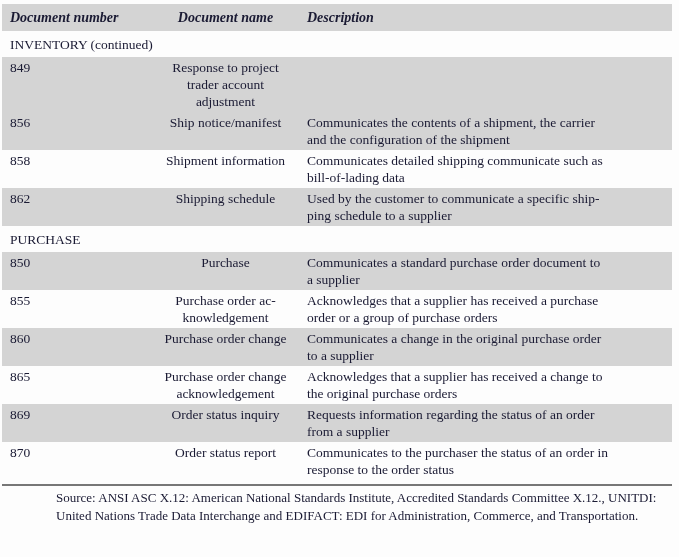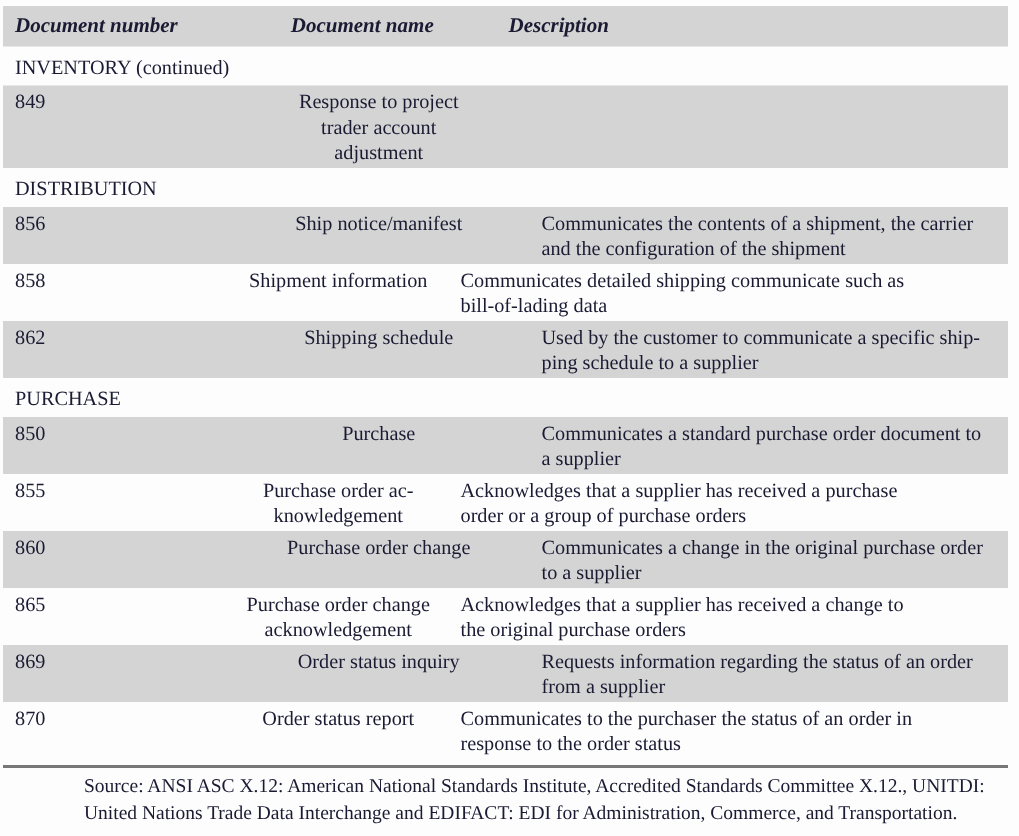--- a/index.html
+++ b/index.html
@@ -24,34 +24,33 @@
   }
   .tbl{margin:0 7px 0 2px;}
   .row{display:flex;align-items:flex-start;}
   .row.header{
     background:var(--shade);
     font-weight:bold;
     font-style:italic;
     font-size:14px;
     line-height:17px;
     padding:5px 0;
-    gap:16px;
   }
   .row.section{
     font-size:13.5px;
     line-height:17px;
     padding:5px 0 4px;
     align-items:flex-end;
   }
   .row.data{
     font-size:13.5px;
     line-height:17px;
     padding:2px 0;
   }
-  .row.data.shaded{background:var(--shade);gap:27px;}
+  .row.data.shaded{background:var(--shade);}
   .c1{width:142px;flex:none;padding-left:8px;box-sizing:border-box;}
   .c2{width:163px;flex:none;text-align:center;}
   .c3{flex:1;padding-right:4px;}
   .section-label{padding-left:8px;}
   .pre{white-space:pre-line;}
   .rule{
     height:2px;
     background:var(--rule);
     margin:4px 0 0 0;
   }
@@ -80,23 +79,20 @@
     <div class="section-label">INVENTORY (continued)</div>
   </div>
 
   <div class="row data shaded">
     <div class="c1">849</div>
     <div class="c2 pre">Response to project
 trader account
 adjustment</div>
   </div>
 
-  <div class="row section">
-    <div class="section-label">DISTRIBUTION</div>
-  </div>
 
   <div class="row data shaded">
     <div class="c1">856</div>
     <div class="c2 pre">Ship notice/manifest</div>
     <div class="c3 pre">Communicates the contents of a shipment, the carrier
 and the configuration of the shipment</div>
   </div>
 
   <div class="row data">
     <div class="c1">858</div>

